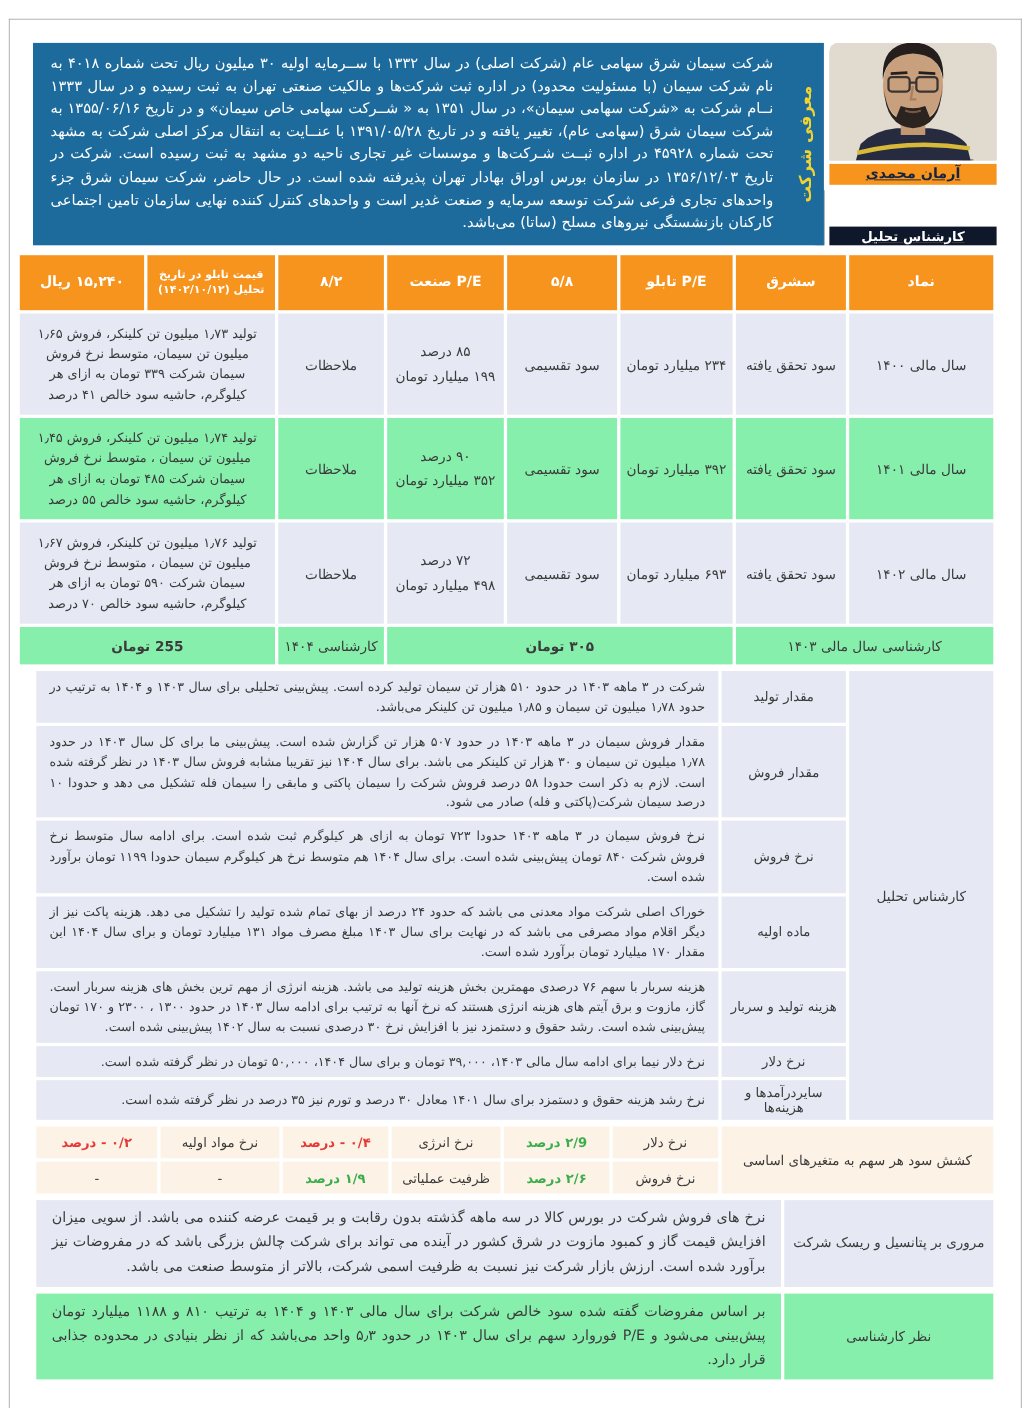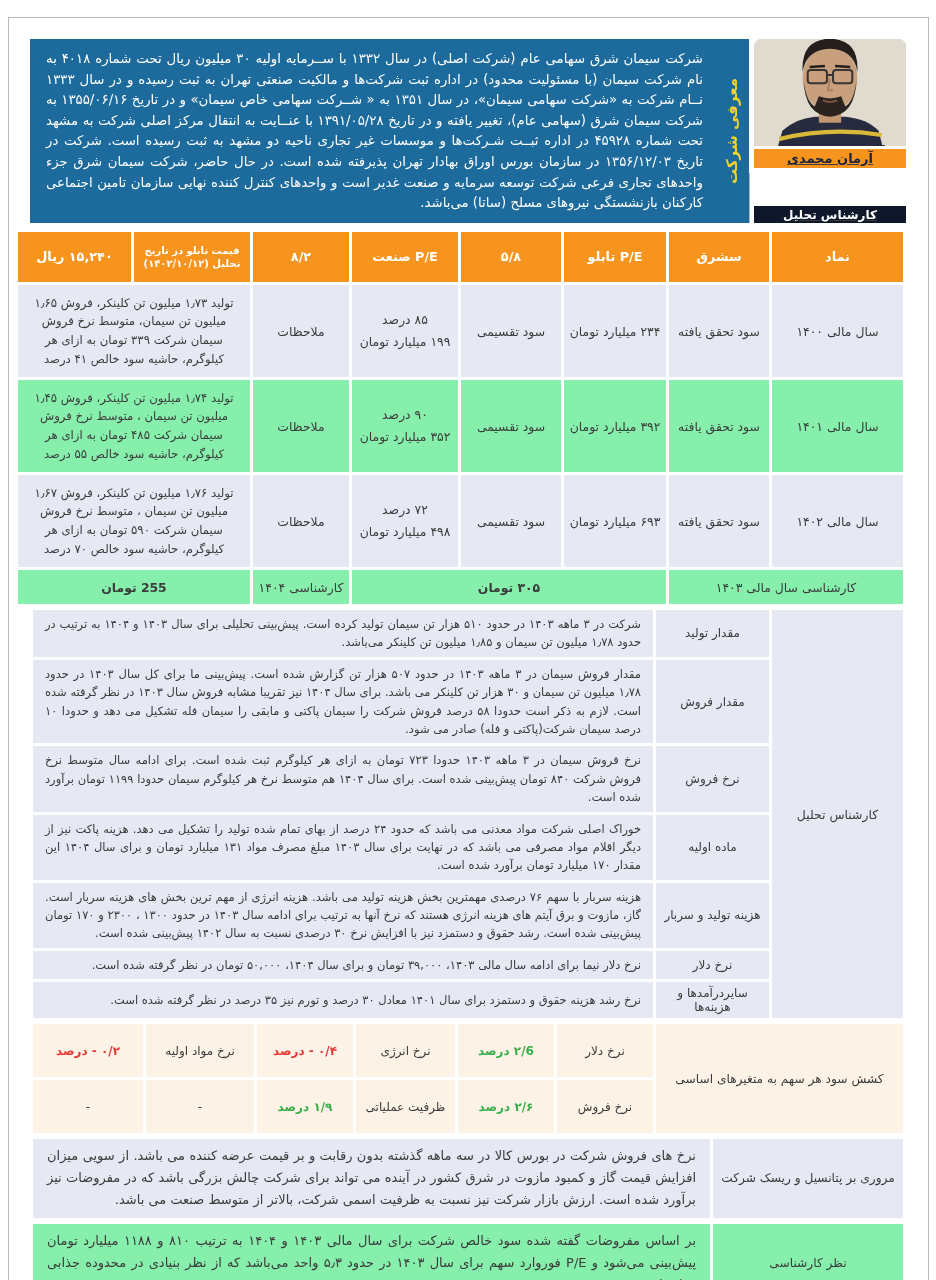--- a/index.html
+++ b/index.html
@@ -65,21 +65,21 @@
   .red{color:#e53935;font-weight:bold;}
 
   
   .assumptions{margin-top:0;}
   .assumptions td{background:#e6e9f3;}
   .assumptions td.group{font-size:12.4px;}
   .assumptions td.alabel{font-size:12px;padding:4px 6px;}
   .assumptions td.atext{font-size:11.5px;line-height:1.6;text-align:justify;padding:5px 12px;margin-left:38px;}
 
   
-  .elastic td{background:#fcf3e6;height:25px;font-size:12px;padding:14px 4px;}
+  .elastic td{background:#fcf3e6;height:25px;font-size:12px;padding:2px 4px;}
   .elastic td.elabel{font-size:12.2px;}
 
   
   .rowtable td.rlabel{font-size:12.2px;text-align:center;}
   .rowtable td.rtext{font-size:13px;line-height:1.7;text-align:justify;padding:6px 14px;}
 </style>
 </head>
 <body>
 
 <div class="frame"></div>
@@ -247,21 +247,21 @@
         <col style="width:96px">
       <col style="width:99px">
         <col style="width:96px">
         <col style="width:108px">
         <col>
     </colgroup>
     <tbody>
         <tr>
       <td class="elabel" rowspan="2">کشش سود هر سهم به متغیرهای اساسی</td>
       <td>نرخ دلار</td>
-      <td class="green">۲/6 درصد</td>
+      <td class="green">۲/9 درصد</td>
       <td>نرخ انرژی</td>
       <td class="red">۰/۴ - درصد</td>
       <td>نرخ مواد اولیه</td>
       <td class="red">۰/۲ - درصد</td>
     </tr>
     <tr>
       <td>نرخ فروش</td>
       <td class="green">۲/۶ درصد</td>
       <td>ظرفیت عملیاتی</td>
       <td class="green">۱/۹ درصد</td>

